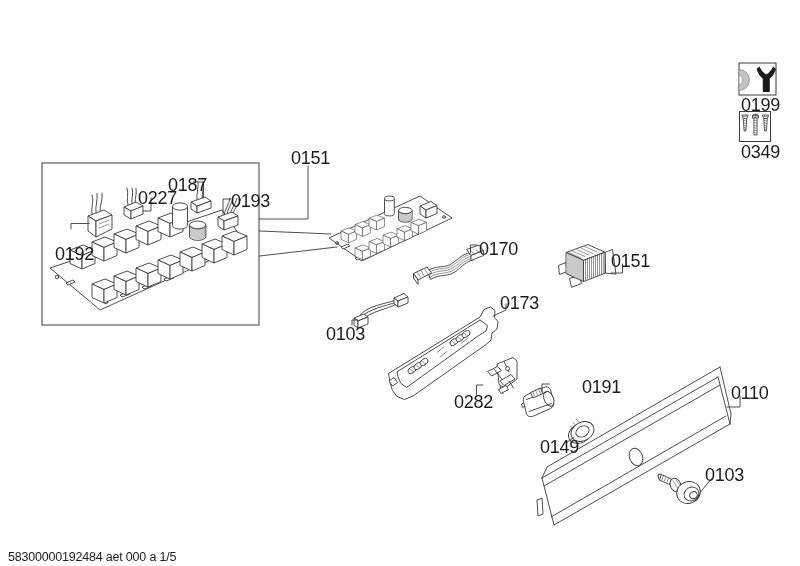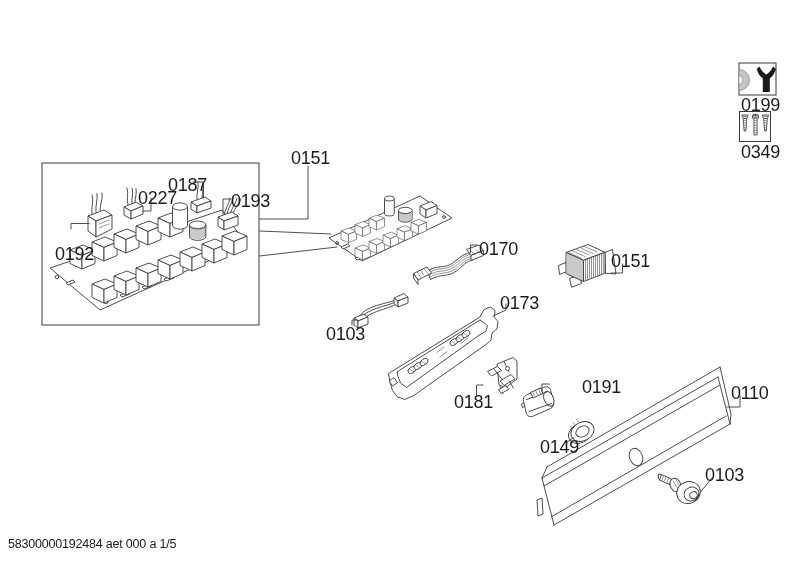--- a/index.html
+++ b/index.html
@@ -1,21 +1,21 @@
 <!DOCTYPE html>
 <html><head>
 <meta charset="utf-8">
 <style>
   html,body{margin:0;padding:0;background:#fff;}
   .stage{position:relative;width:800px;height:566px;background:#fff;overflow:hidden;
          font-family:"Liberation Sans",sans-serif;}
   .art{position:absolute;left:0;top:0;}
   .pl{position:absolute;font-size:18px;line-height:1.1;letter-spacing:-0.3px;
       color:#1b1b1b;white-space:nowrap;}
-  .footer{position:absolute;font-size:12.5px;letter-spacing:-0.2px;color:#1b1b1b;white-space:nowrap;}
+  .footer{position:absolute;font-size:12.5px;letter-spacing:-0.2px;color:#1b1b1b;white-space:nowrap;margin-top:13px;}
   .ln{fill:none;stroke:#3a3a3a;stroke-width:.9;stroke-linejoin:round;stroke-linecap:round;}
   .th{fill:none;stroke:#3a3a3a;stroke-width:.55;stroke-linecap:round;}
   .wf{fill:#fff;stroke:#3a3a3a;stroke-width:.9;stroke-linejoin:round;}
 </style>
 </head>
 <body>
 
 <div class="stage">
 
 <svg class="art" width="800" height="566" viewBox="0 0 800 566">
@@ -283,21 +283,21 @@
 
 <div class="pl" style="left:291px;top:149px">0151</div>
 <div class="pl" style="left:168px;top:176px">0187</div>
 <div class="pl" style="left:138px;top:189px">0227</div>
 <div class="pl" style="left:231px;top:192px">0193</div>
 <div class="pl" style="left:55px;top:245px">0192</div>
 <div class="pl" style="left:479px;top:240px">0170</div>
 <div class="pl" style="left:611px;top:252px">0151</div>
 <div class="pl" style="left:500px;top:294px">0173</div>
 <div class="pl" style="left:326px;top:325px">0103</div>
-<div class="pl" style="left:454px;top:393px">0181</div>
+<div class="pl" style="left:454px;top:393px">0282</div>
 <div class="pl" style="left:582px;top:378px">0191</div>
 <div class="pl" style="left:540px;top:438px">0149</div>
 <div class="pl" style="left:731px;top:384px">0110</div>
 <div class="pl" style="left:705px;top:466px">0103</div>
 <div class="pl" style="left:741px;top:96px">0199</div>
 <div class="pl" style="left:741px;top:143px">0349</div>
 
 <div class="footer" style="left:8px;top:537px">58300000192484 aet 000 a 1/5</div>
 
 </div>

